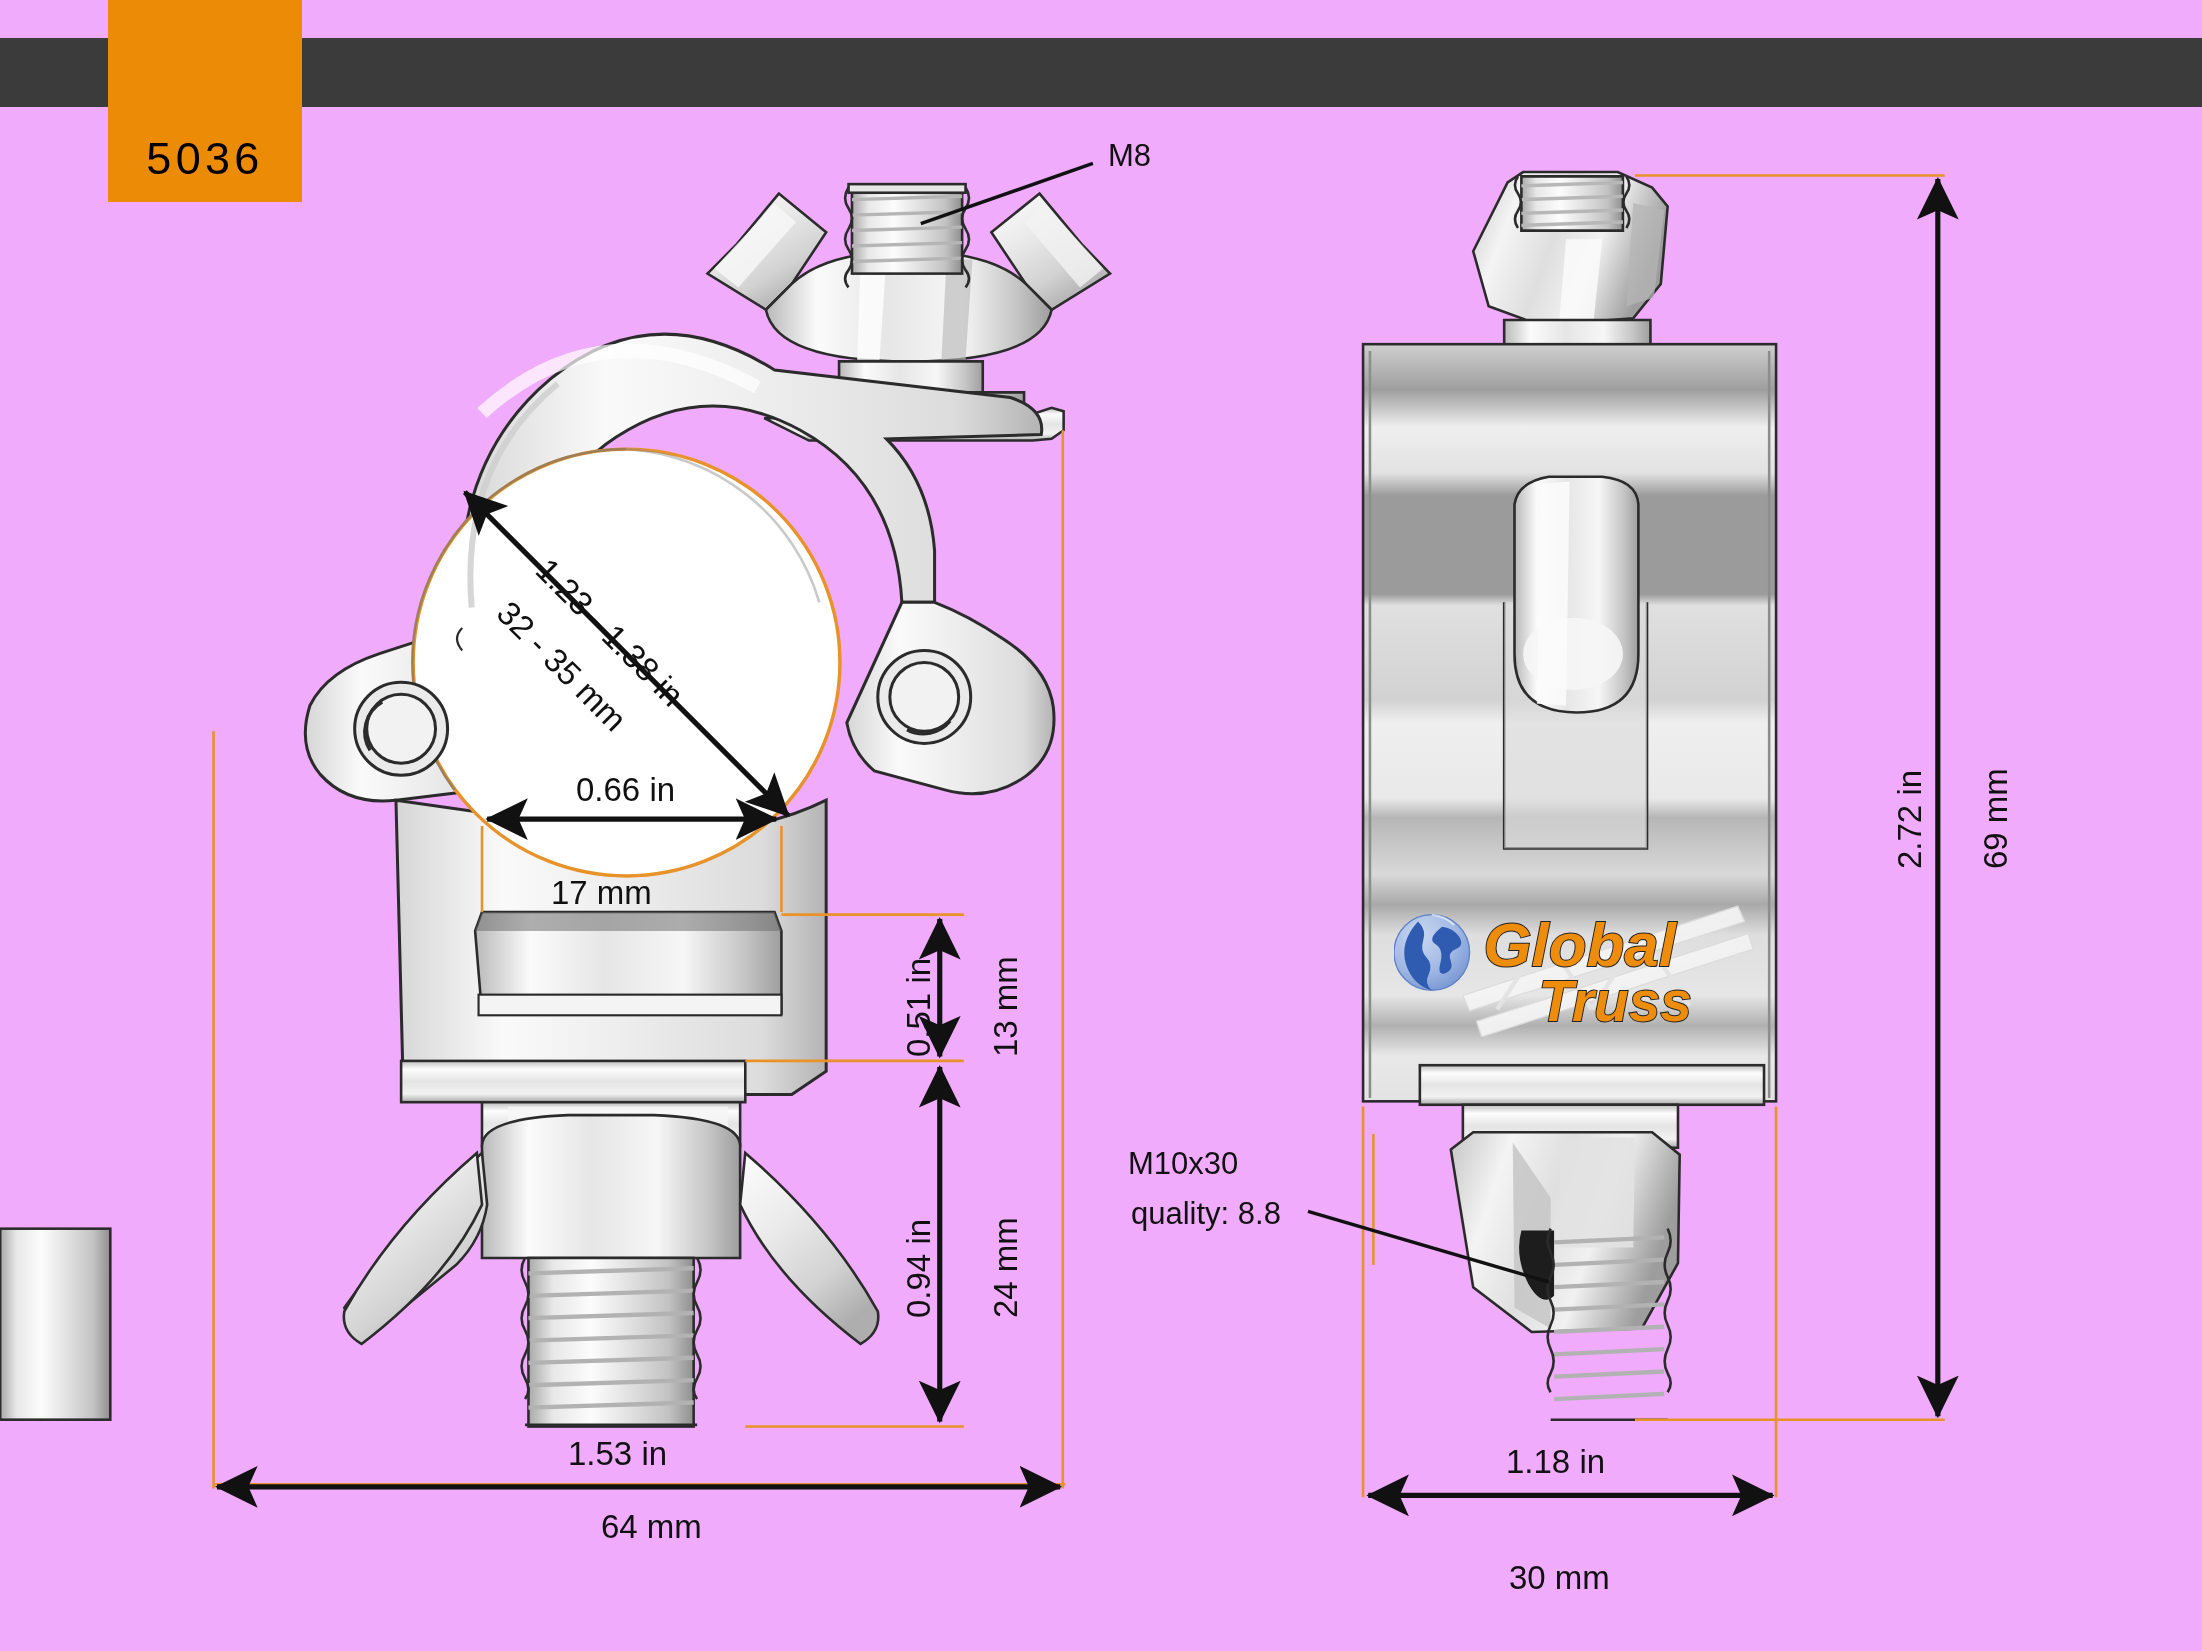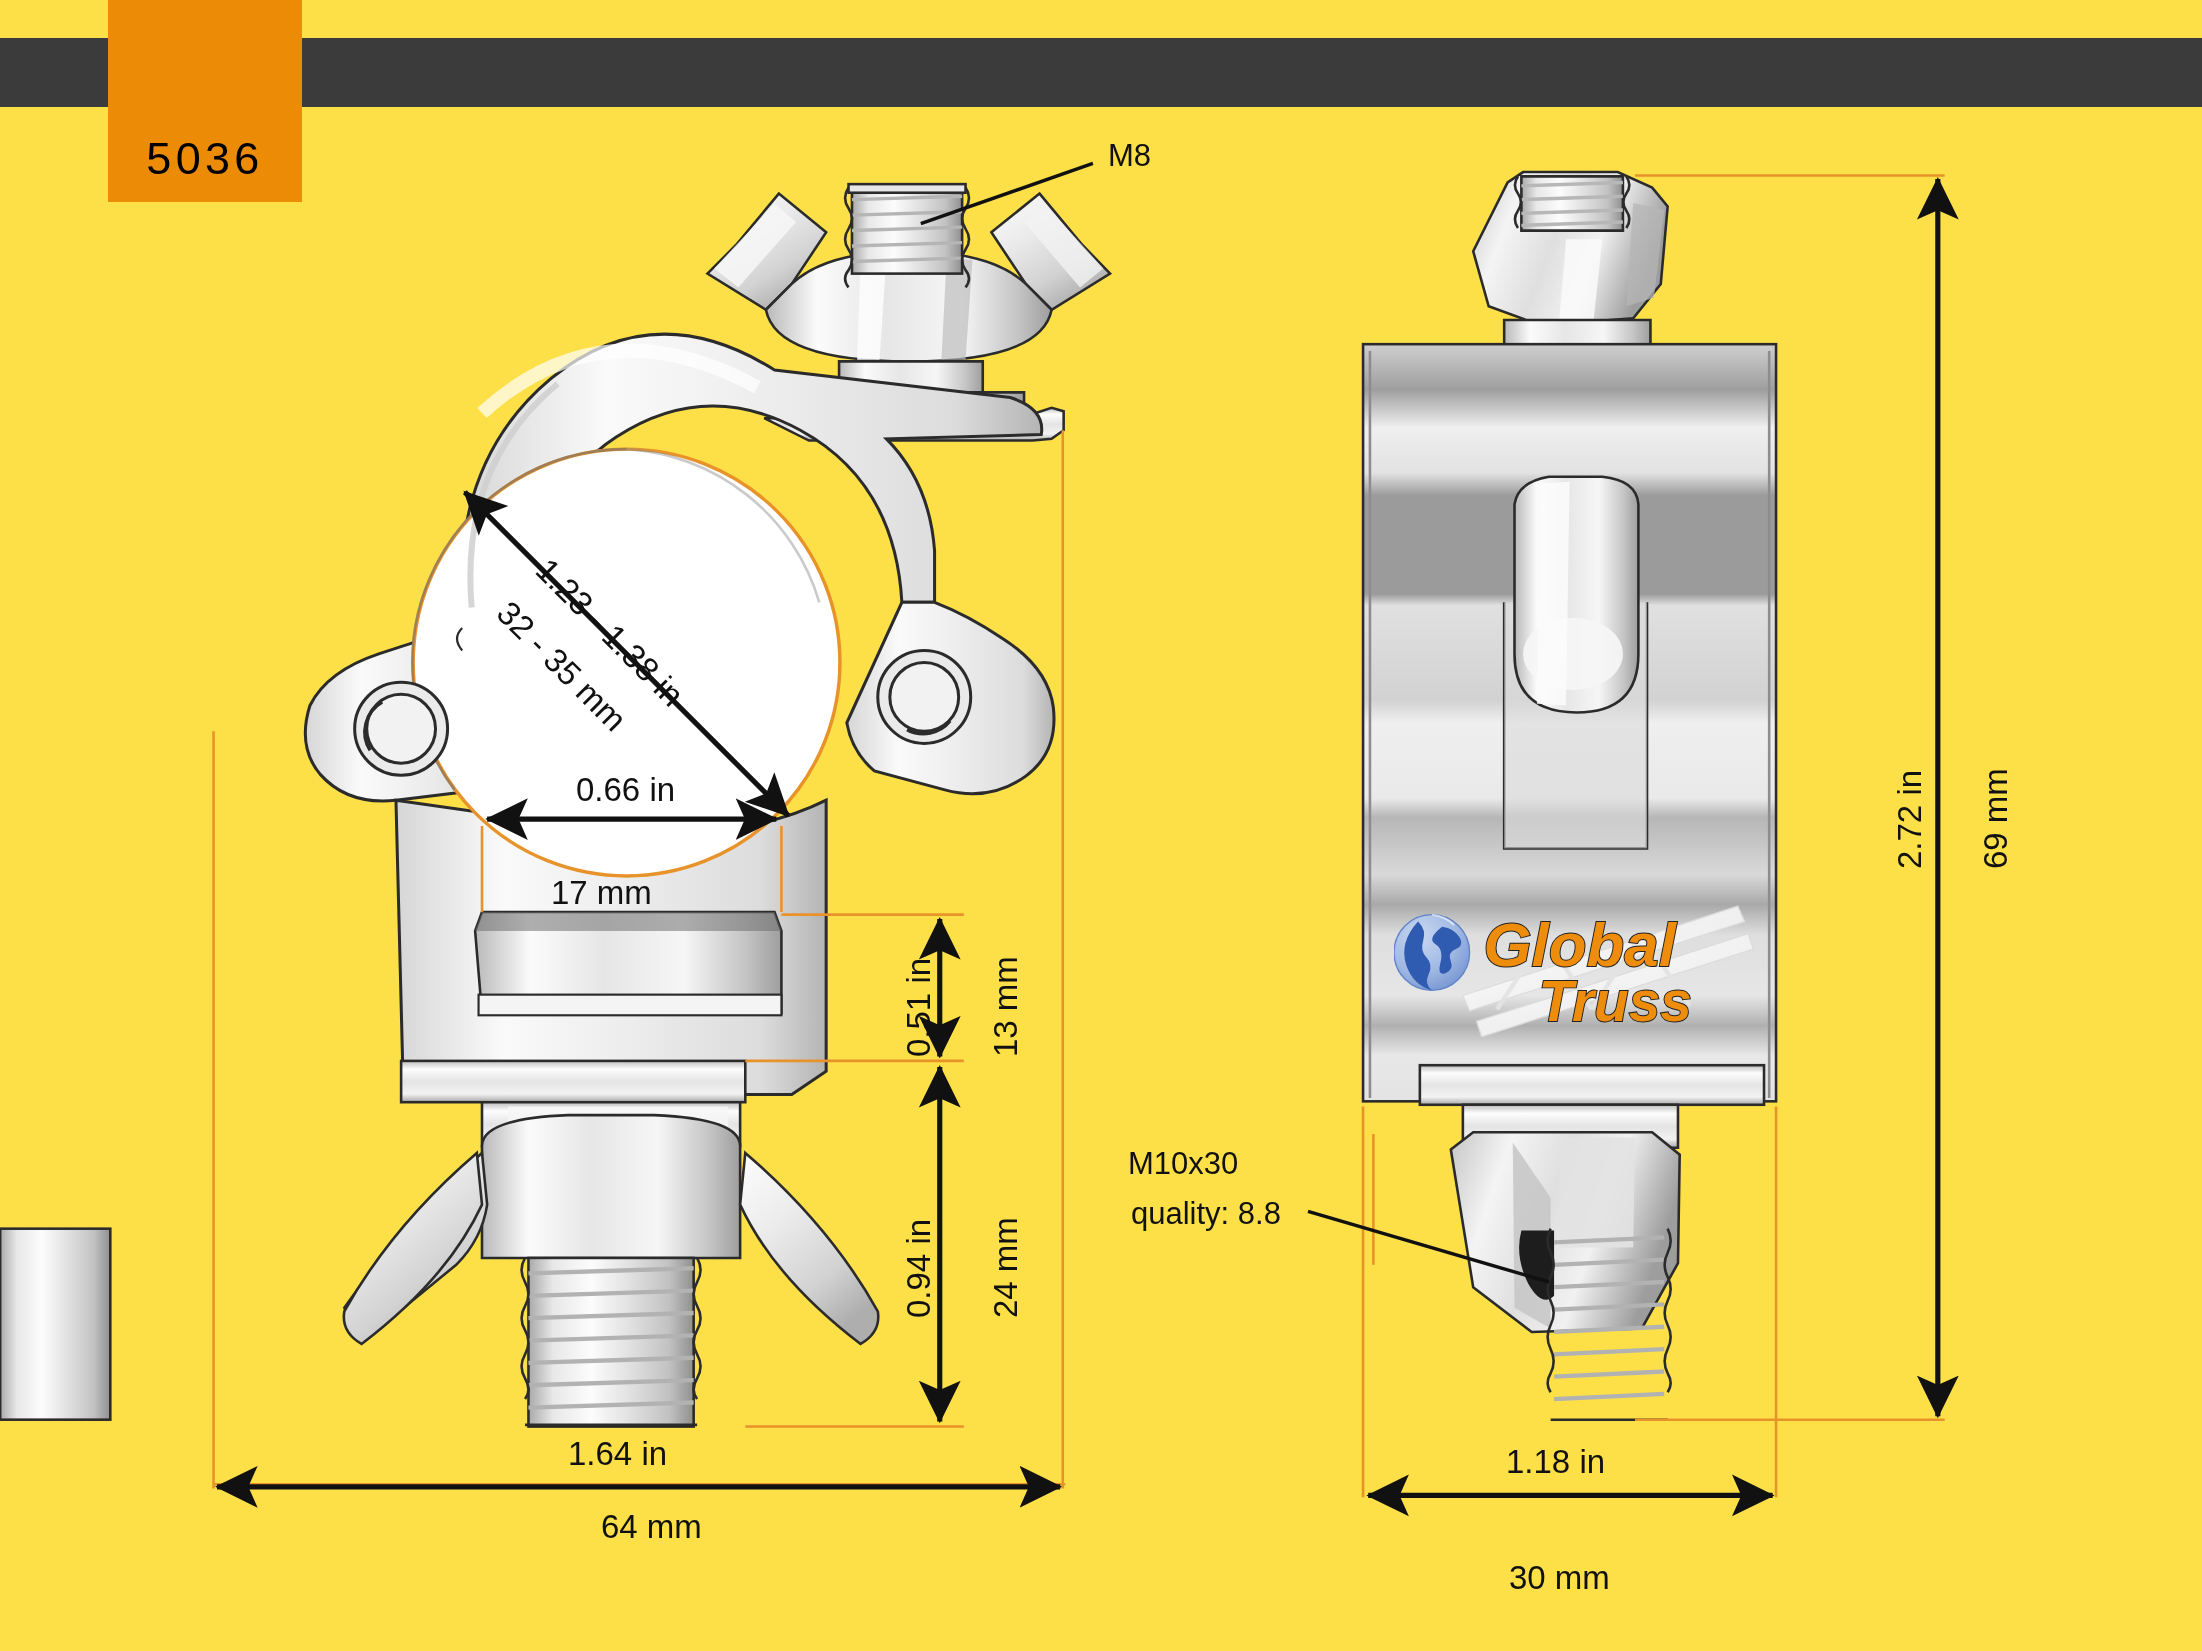--- a/index.html
+++ b/index.html
@@ -5,21 +5,21 @@
   * { box-sizing: border-box; }
   html, body {
     margin: 0; padding: 0;
     background: #ffffff;
     font-family: "Liberation Sans", sans-serif;
   }
   #page {
     position: relative;
     width: 2203px;
     height: 1652px;
-    background: #fde047;
+    background: #f0abfc;
     overflow: hidden;
   }
 
   
   #header-bar {
     position: absolute;
     left: 0; top: 38px;
     width: 2203px; height: 69px;
     background: #3b3b3b;
   }
@@ -449,21 +449,21 @@
 
   <div class="dim-text" style="left:551px; top:773px;margin-left:25px;">0.66 in</div>
   <div class="dim-text" style="left:551px; top:836px;margin-top:40px;">17 mm</div>
 
   <div class="dim-text vert" style="left:902px; top:1057px;">0.51 in</div>
   <div class="dim-text vert" style="left:989px; top:1057px;">13 mm</div>
 
   <div class="dim-text vert" style="left:902px; top:1318px;">0.94 in</div>
   <div class="dim-text vert" style="left:989px; top:1318px;">24 mm</div>
 
-  <div class="dim-text" style="left:568px; top:1437px;">1.64 in</div>
+  <div class="dim-text" style="left:568px; top:1437px;">1.53 in</div>
   <div class="dim-text" style="left:573px; top:1510px;margin-left:28px;">64 mm</div>
 
   <div class="dim-text" style="left:1506px; top:1445px;">1.18 in</div>
   <div class="dim-text" style="left:1509px; top:1561px;">30 mm</div>
 
   <div class="dim-text vert" style="left:1893px; top:869px;">2.72 in</div>
   <div class="dim-text vert" style="left:1979px; top:869px;">69 mm</div>
 
   <div class="lead-text" style="left:1128px; top:1144px;">M10x30</div>
   <div class="lead-text" style="left:1131px; top:1194px;">quality: 8.8</div>

